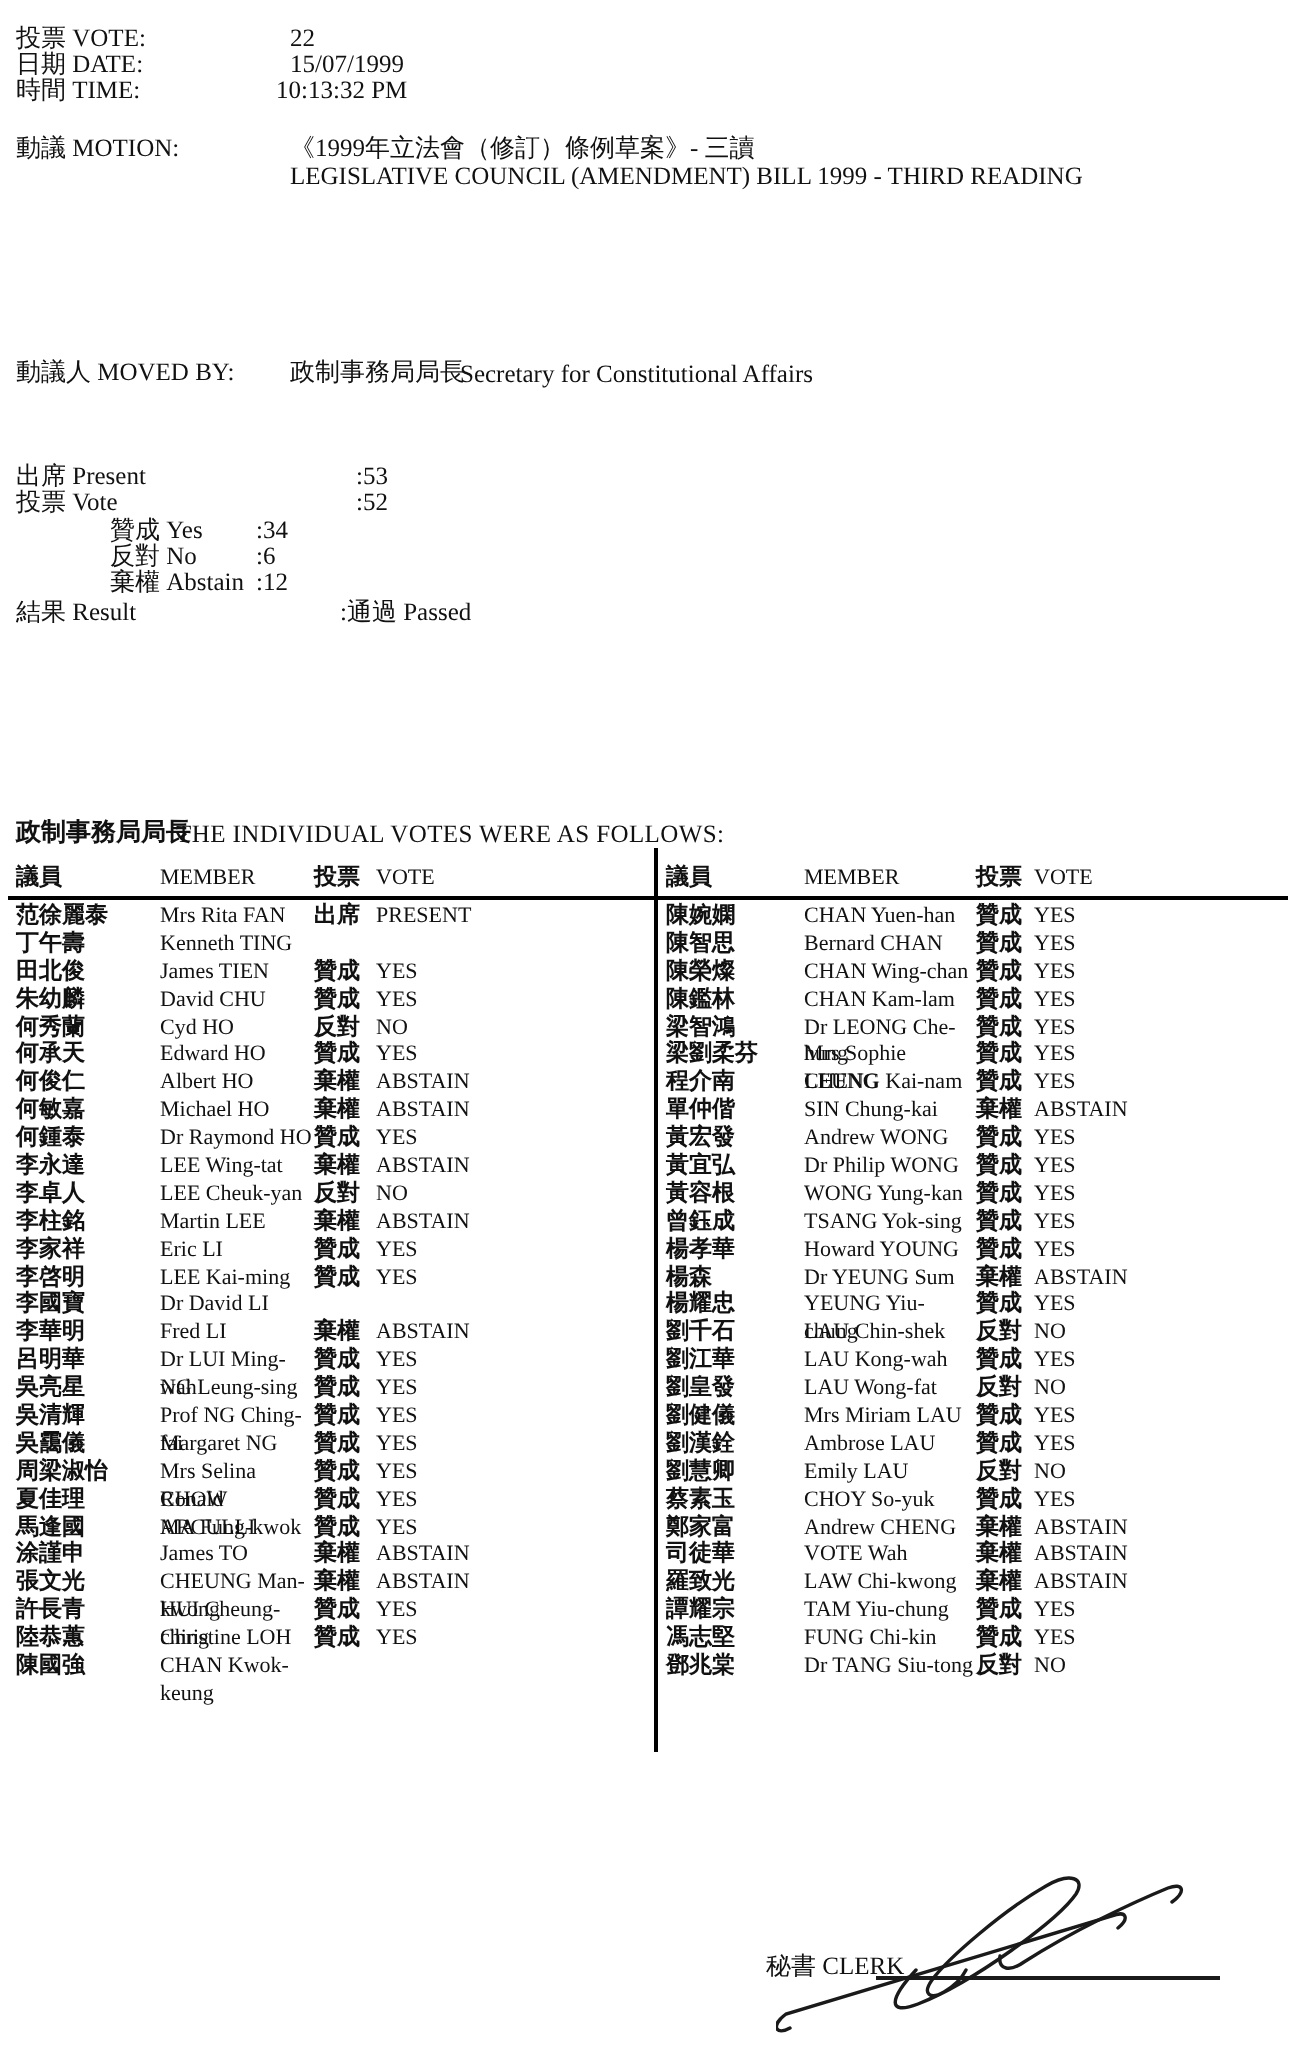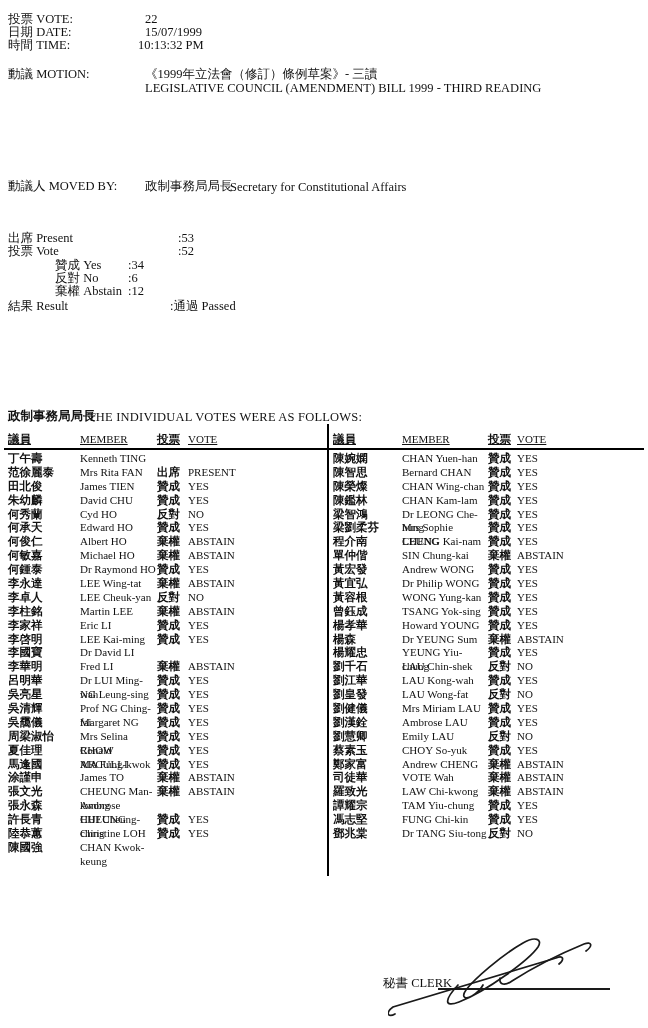--- a/index.html
+++ b/index.html
@@ -11,21 +11,21 @@
   }
   .abs { position:absolute; white-space:nowrap; line-height:13px; }
   .zh { font-weight:600; }
   .caption-en { letter-spacing:.2px; }
   
   .thead-grid, .trow {
     display:grid; grid-template-columns:72px 77px 31px auto;
   }
   .rgrid { grid-template-columns:69px 86px 29px auto; }
   .trow { height:13.9px; line-height:13.9px; font-size:11.5px; }
-  .thead-grid { font-size:11.5px;text-decoration:underline; }
+  .thead-grid { font-size:11.5px; }
   .cell-en, .cell-ven { font-size:11px; }
   .thick-hline { position:absolute; background:#000; height:2px; }
   .vline { position:absolute; background:#000; width:2px; }
   .sig-line { position:absolute; background:#1a1a1a; height:2px; }
   .tbody { position:absolute; }
   .sig-svg { position:absolute; }
 </style>
 </head>
 <body>
 
@@ -71,32 +71,32 @@
   <span class="cell-en">MEMBER</span>
   <span class="zh">投票</span>
   <span class="cell-en">VOTE</span>
 </div>
 
 <div class="thick-hline" style="top:448px;left:4px;width:640px"></div>
 <div class="vline" style="top:424px;left:327px;height:452px"></div>
 
 <div class="tbody" style="top:452px;left:8px;width:318px" id="tbody-left">
     <div class="trow">
+      <span class="cell-zh zh">范徐麗泰</span>
+      <span class="cell-en">Mrs Rita FAN</span>
+      <span class="cell-vzh zh">出席</span>
+      <span class="cell-ven">PRESENT</span>
+    </div>
+    <div class="trow">
       <span class="cell-zh zh">丁午壽</span>
       <span class="cell-en">Kenneth TING</span>
       <span class="cell-vzh zh"></span>
       <span class="cell-ven"></span>
     </div>
     <div class="trow">
-      <span class="cell-zh zh">范徐麗泰</span>
-      <span class="cell-en">Mrs Rita FAN</span>
-      <span class="cell-vzh zh">出席</span>
-      <span class="cell-ven">PRESENT</span>
-    </div>
-    <div class="trow">
       <span class="cell-zh zh">田北俊</span>
       <span class="cell-en">James TIEN</span>
       <span class="cell-vzh zh">贊成</span>
       <span class="cell-ven">YES</span>
     </div>
     <div class="trow">
       <span class="cell-zh zh">朱幼麟</span>
       <span class="cell-en">David CHU</span>
       <span class="cell-vzh zh">贊成</span>
       <span class="cell-ven">YES</span>
@@ -219,26 +219,20 @@
       <span class="cell-zh zh">涂謹申</span>
       <span class="cell-en">James TO</span>
       <span class="cell-vzh zh">棄權</span>
       <span class="cell-ven">ABSTAIN</span>
     </div>
     <div class="trow">
       <span class="cell-zh zh">張文光</span>
       <span class="cell-en">CHEUNG Man-kwong</span>
       <span class="cell-vzh zh">棄權</span>
       <span class="cell-ven">ABSTAIN</span>
-    </div>
-    <div class="trow">
-      <span class="cell-zh zh">張永森</span>
-      <span class="cell-en">Ambrose CHEUNG</span>
-      <span class="cell-vzh zh"></span>
-      <span class="cell-ven"></span>
     </div>
     <div class="trow">
       <span class="cell-zh zh">許長青</span>
       <span class="cell-en">HUI Cheung-ching</span>
       <span class="cell-vzh zh">贊成</span>
       <span class="cell-ven">YES</span>
     </div>
     <div class="trow">
       <span class="cell-zh zh">陸恭蕙</span>
       <span class="cell-en">Christine LOH</span>

